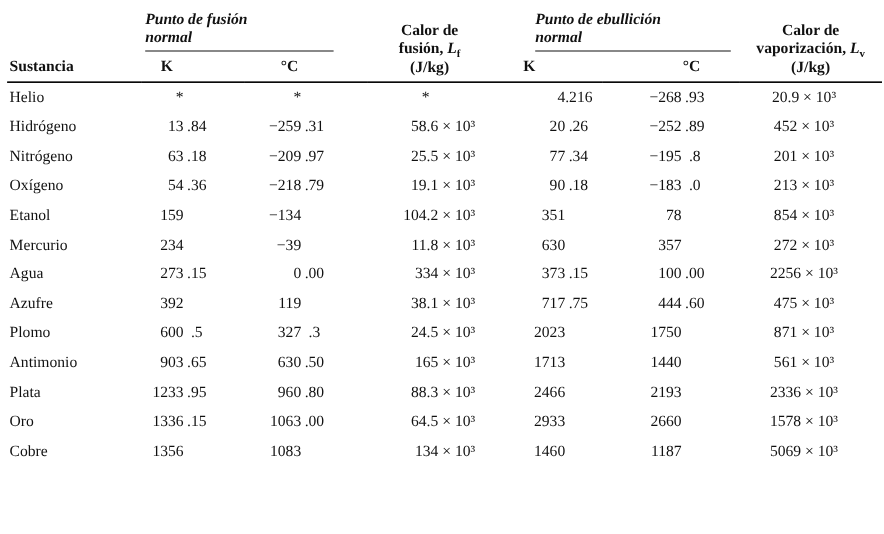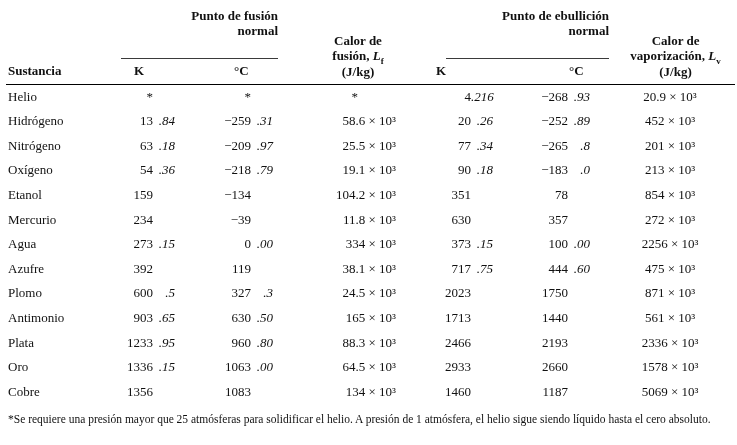--- a/index.html
+++ b/index.html
@@ -5,37 +5,37 @@
   html,body{margin:0;padding:0;background:#ffffff;}
   body{width:737px;height:445px;overflow:hidden;color:#111;}
   .page{padding:8px 6px 0 6px;}
   .title-line{font-family:"Liberation Sans",sans-serif;font-weight:bold;font-size:13.5px;
     padding:3px 0 10px 2px;letter-spacing:.1px;}
   .title-tag{margin-right:9px;}
   table{border-collapse:collapse;table-layout:fixed;width:729px;
     font-family:"Liberation Serif","DejaVu Serif",serif;font-size:13px;color:#111;}
   td,th{padding:0;vertical-align:bottom;font-weight:normal;}
   thead .h1 td{padding-top:0;}
-  .grule{font-weight:bold;text-align:right;line-height:1.18;border-bottom:1px solid #3a3a3a;
-    padding-bottom:19px;}
+  .grule{font-weight:bold;text-align:left;line-height:1.18;border-bottom:1px solid #3a3a3a;
+    padding-bottom:3px;font-style:italic;}
   .grule-fus{margin:0 28px 0 3px;}
   .grule-eb{margin:0 7px 0 36px;}
   .heathead{font-weight:bold;text-align:center;line-height:1.2;border-bottom:1.6px solid #000;
     padding-bottom:4px;}
   .h2 th{border-bottom:1.6px solid #000;padding:4px 0 5px 0;font-weight:bold;text-align:left;margin-top:14px;}
   th.subh{padding-left:2px;}
   th.k1{padding-left:16px;}
   th.c1{padding-left:30px;}
   th.k2{padding-left:26px;}
   th.c2h{padding-left:67px;}
   tbody td{padding-top:4px;padding-bottom:4.6px;}
   td.subc{padding-left:2px;}
   .dec .num{display:flex;}
   .dec .i{flex:1;text-align:right;}
-  .dec .f{width:22px;text-align:right;font-style:italic;}
+  .dec .f{width:22px;text-align:center;}
   td.c2{padding-right:29px;}
   td.c3{padding-right:33px;}
   td.c5{padding-right:9px;}
   td.c6{padding-right:26px;}
   td.heat{text-align:right;}
   td.c4{padding-right:14px;}
   td.c7{padding-right:11px;text-align:center;}
   td.heat.star{padding-right:52px;}
   .sym{font-style:italic;}
   sub{font-size:9px;line-height:0;}
@@ -167,21 +167,21 @@
           </td>
           <td class="heat c4">25.5 × 10³</td>
           <td class="dec c5">
             <span class="num">
               <span class="i">77</span>
               <span class="f">.34</span>
             </span>
           </td>
           <td class="dec c6">
             <span class="num">
-              <span class="i">−265</span>
+              <span class="i">−195</span>
               <span class="f">.8</span>
             </span>
           </td>
           <td class="heat c7">201 × 10³</td>
         </tr>
         <tr>
           <td class="subc">Oxígeno</td>
           <td class="dec c2">
             <span class="num">
               <span class="i">54</span>
@@ -466,15 +466,14 @@
             <span class="num">
               <span class="i">1187</span>
               <span class="f"></span>
             </span>
           </td>
           <td class="heat c7">5069 × 10³</td>
         </tr>
       </tbody>
   </table>
 
-  <div class="footnote">*Se requiere una presión mayor que 25 atmósferas para solidificar el helio. A presión de 1 atmósfera, el helio sigue siendo líquido hasta el cero absoluto.</div>
 
 </div>
 
 </body></html>

